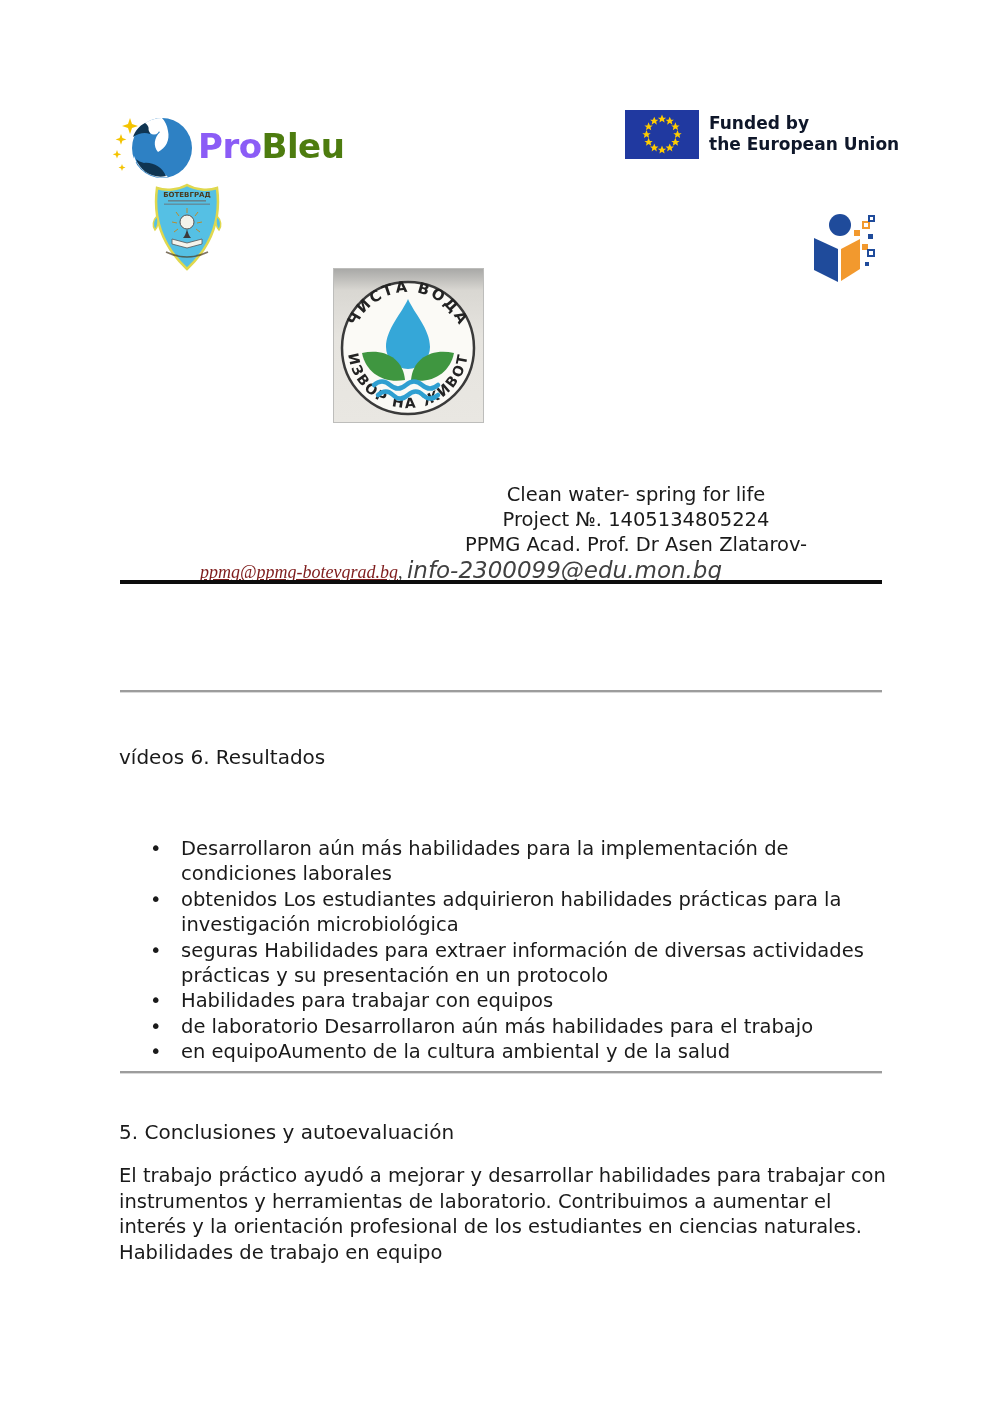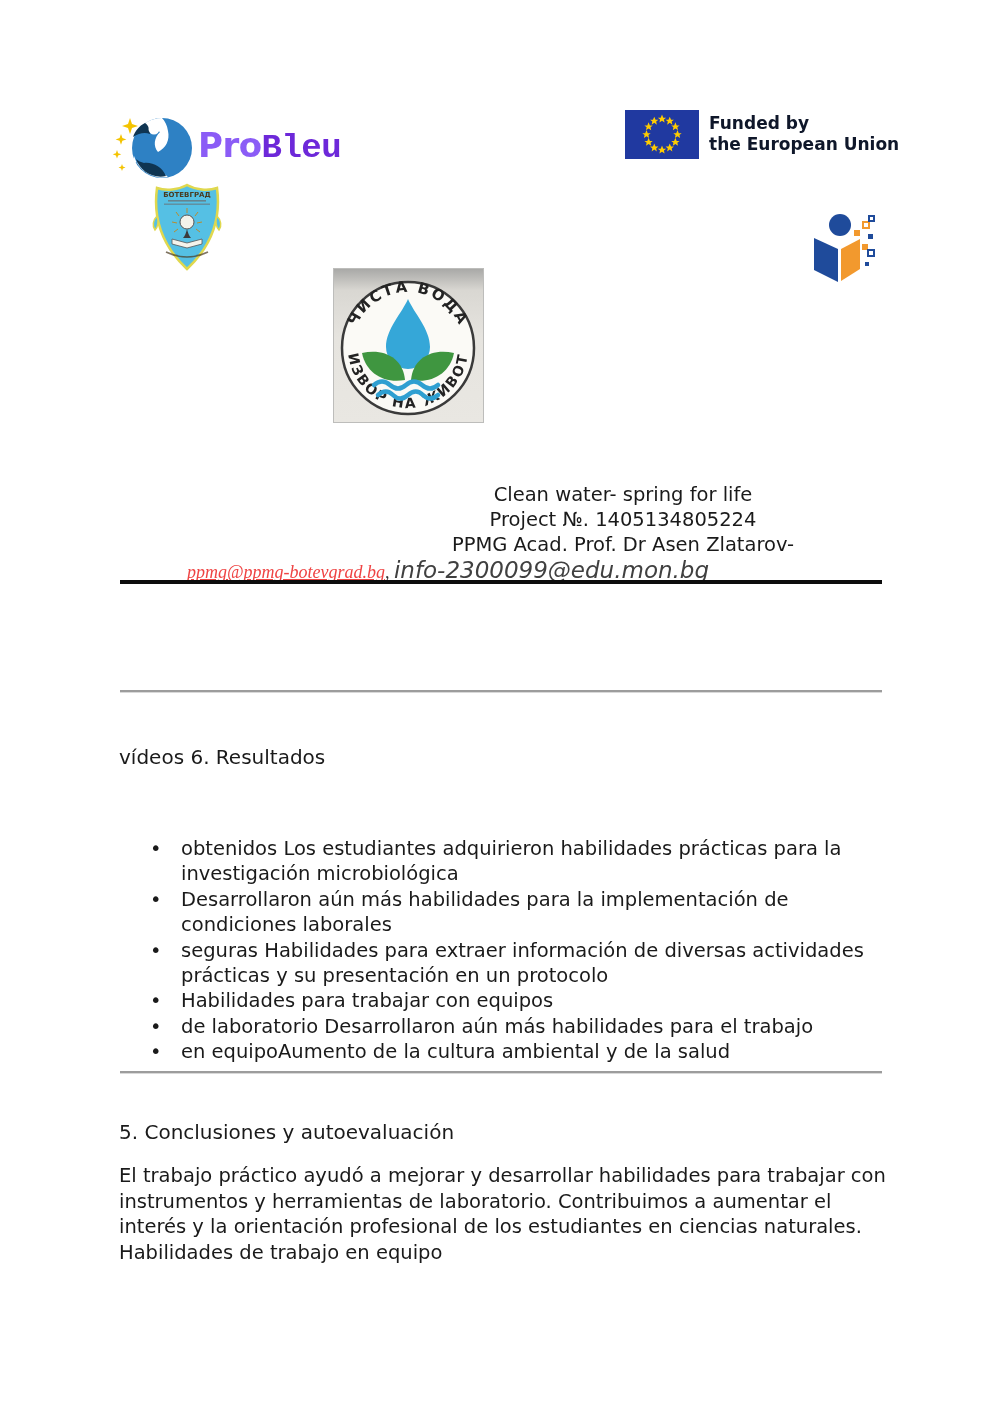--- a/index.html
+++ b/index.html
@@ -9,42 +9,42 @@
     background:#ffffff;
     font-family:"DejaVu Sans",sans-serif;
     color:#1a1a1a;
     overflow:hidden;
   }
   
   .probleu{position:absolute;left:110px;top:110px;width:215px;height:72px;display:flex;align-items:center;}
   .probleu-mark{width:86px;height:72px;flex:0 0 auto;}
   .probleu-text{font-weight:bold;font-size:34px;letter-spacing:-0.5px;line-height:1;margin-left:2px;}
   .probleu-text .pro{color:#8b5cf6;}
-  .probleu-text .bleu{color:#6d28d9;font-family:Liberation Mono, monospace;}
+  .probleu-text .bleu{color:#4d7c0f;}
 
   .eu-block{position:absolute;left:625px;top:110px;display:flex;align-items:flex-start;}
   .eu-flag{width:74px;height:49px;flex:0 0 auto;}
   .eu-text{margin-left:10px;margin-top:3px;font-weight:bold;font-size:17px;line-height:21px;color:#0f172a;}
 
   .crest{position:absolute;left:148px;top:182px;width:78px;height:90px;}
 
   .pixel-logo{position:absolute;left:810px;top:210px;width:66px;height:76px;}
 
   .water-photo{
     position:absolute;left:333px;top:268px;width:149px;height:153px;
     background:linear-gradient(180deg,#a9a9a7 0%,#d9d7d2 14%,#e6e4df 45%,#e9e7e2 100%);
     border:1px solid #bdbdbb;
   }
   .water-photo svg{position:absolute;left:0;top:0;}
 
   
-  .project-block{position:absolute;left:3px;top:482px;width:890px;font-size:19.5px;line-height:25px;}
+  .project-block{position:absolute;left:16px;top:482px;width:890px;font-size:19.5px;line-height:25px;}
   .project-line{padding-left:350px;text-align:center;}
   .links-line{text-align:center;padding-left:0;margin-top:1px;}
-  .email-serif{font-family:"Liberation Serif",serif;font-style:italic;font-size:18px;color:#ef4444;text-decoration:underline;}
+  .email-serif{font-family:"Liberation Serif",serif;font-style:italic;font-size:18px;color:#7f1d1d;text-decoration:underline;}
   .email-sep{font-family:"Liberation Serif",serif;font-style:italic;font-size:18px;color:#333;}
   .email-sans{font-family:"DejaVu Sans",sans-serif;font-style:italic;font-size:23px;color:#404040;text-decoration:underline;}
 
   
   .rule-thick{position:absolute;left:120px;width:762px;height:4px;background:#0d0d0d;}
   .rule-thin{position:absolute;left:120px;width:762px;height:2px;background:#9c9c9c;border-bottom:1px solid #d9d9d9;}
 
   
   .intro-line{position:absolute;left:150px;top:603px;font-size:19.5px;}
   .results-heading{position:absolute;left:119px;top:745px;font-size:20px;}
@@ -206,22 +206,22 @@
   </div>
 
   <div class="rule-thick" style="top:580px"></div>
 
 
   <div class="rule-thin" style="top:690px"></div>
 
   <div class="results-heading">vídeos 6. Resultados</div>
 
   <ul class="bullet-list">
+    <li>Desarrollaron aún más habilidades para la implementación de condiciones laborales</li>
     <li>obtenidos Los estudiantes adquirieron habilidades prácticas para la investigación microbiológica</li>
-    <li>Desarrollaron aún más habilidades para la implementación de condiciones laborales</li>
     <li>seguras Habilidades para extraer información de diversas actividades prácticas y su presentación en un protocolo</li>
     <li>Habilidades para trabajar con equipos</li>
     <li>de laboratorio Desarrollaron aún más habilidades para el trabajo</li>
     <li>en equipoAumento de la cultura ambiental y de la salud</li>
   </ul>
 
   <div class="rule-thin" style="top:1071px"></div>
 
   <div class="conclusions-heading">5. Conclusiones y autoevaluación</div>
 

